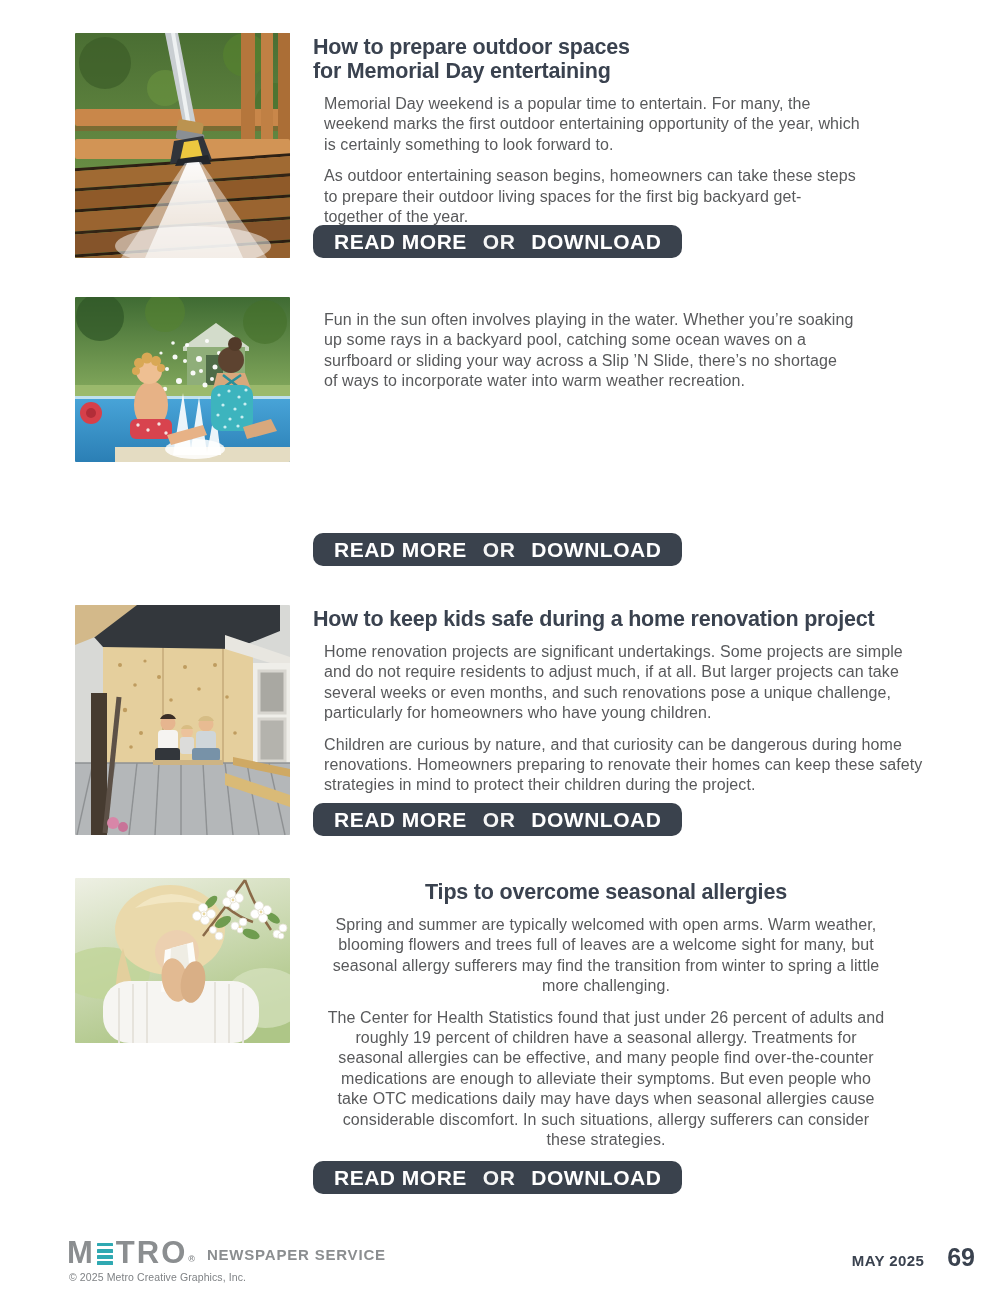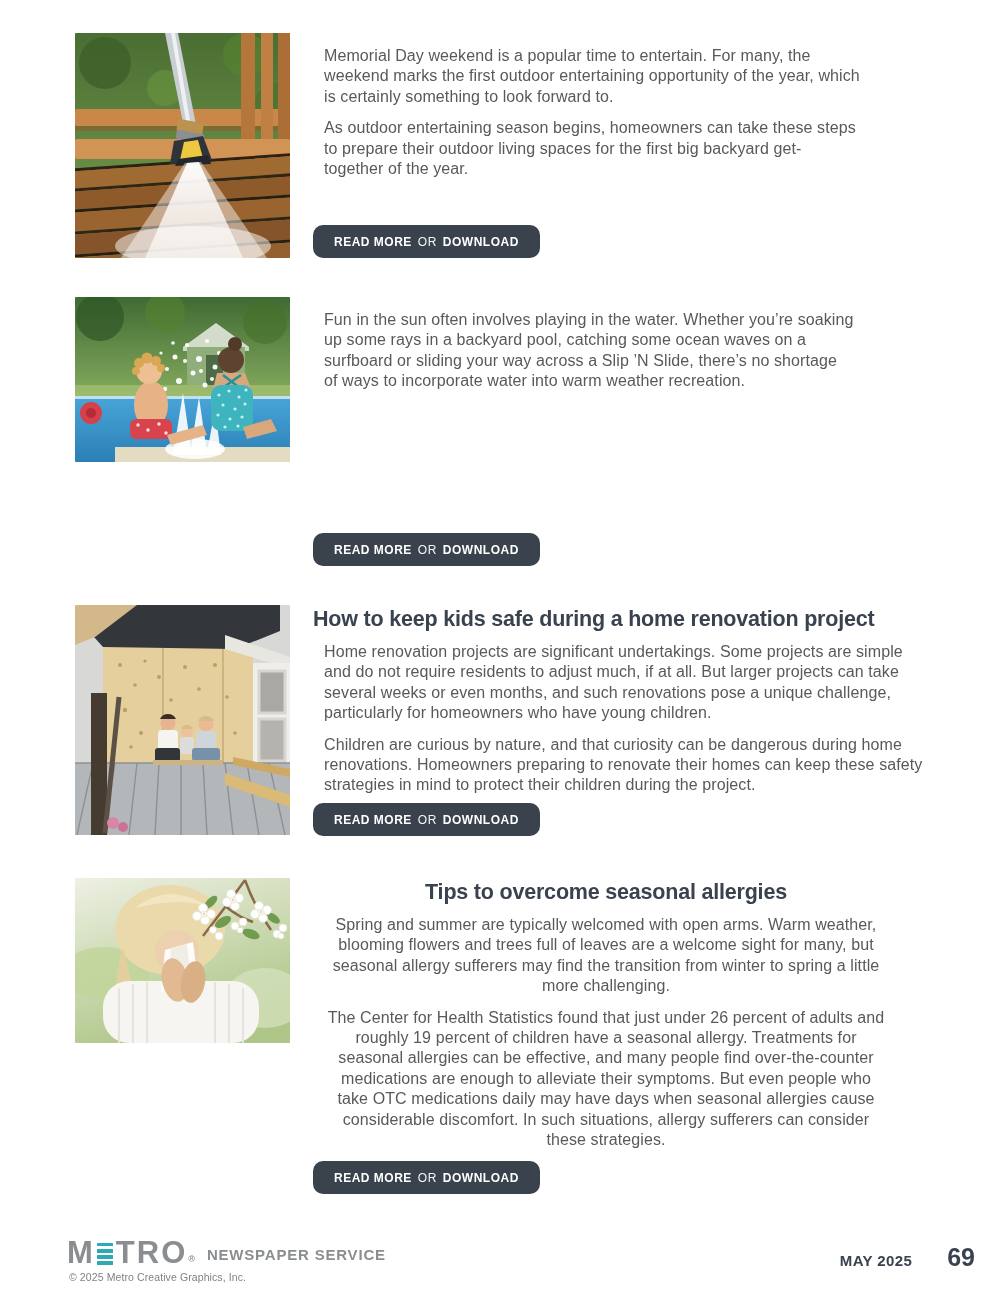--- a/index.html
+++ b/index.html
@@ -6,35 +6,35 @@
   .page{position:relative;width:1000px;height:1303px;background:#ffffff;
         font-family:"Liberation Sans",sans-serif;overflow:hidden;margin:0 auto;}
   .article{position:absolute;left:75px;width:890px;}
   .thumb{position:absolute;left:0;top:0;width:215px;border-radius:1px;overflow:hidden;cursor:pointer;}
   .thumb svg{display:block;}
   .content{position:absolute;left:238px;top:0;}
   .title{margin:0 0 8px 0;font-size:21.5px;line-height:24px;font-weight:700;
          color:#3a424f;letter-spacing:-0.2px;}
   .title span{display:block;}
   .body p{margin:11px;font-size:16px;line-height:20.4px;color:#58595b;letter-spacing:0.1px;}
-  .btn{position:absolute;left:238px;display:inline-flex;align-items:center;gap:6px;
+  .btn{position:absolute;left:238px;display:inline-flex;align-items:center;gap:16px;
        background:#3a424d;color:#ffffff;border:none;border-radius:10px;height:33px;
-       padding:0 21px;font-family:"Liberation Sans",sans-serif;font-size:12px;
+       padding:0 21px;font-family:"Liberation Sans",sans-serif;font-size:21px;
        letter-spacing:0.5px;cursor:pointer;white-space:nowrap;}
   .btn .b{font-weight:700;}
-  .btn .r{font-weight:400;opacity:0.95;}
+  .btn .r{font-weight:700;opacity:0.95;}
   
   .footer-logo{position:absolute;left:67px;top:1240px;display:flex;align-items:flex-end;}
   .metro-word{font-size:31px;font-weight:700;color:#8b8e90;letter-spacing:2px;line-height:26px;}
   .metro-e{display:inline-flex;flex-direction:column;gap:2.6px;margin:0 3px 1px 2px;vertical-align:baseline;}
   .metro-e i{display:block;width:16px;height:3.6px;background:#2fa9b2;border-radius:0.5px;}
   .reg{font-size:9px;color:#8b8e90;margin:0 0 2px 1px;font-weight:700;}
   .service{font-size:15px;font-weight:700;color:#8b8e90;letter-spacing:0.8px;margin:0 0 3px 12px;}
   .copyright{position:absolute;left:69px;top:1271px;font-size:10.5px;color:#7f8285;letter-spacing:0.1px;}
-  .footer-right{position:absolute;right:25px;top:1243px;display:flex;align-items:baseline;gap:14px;color:#3a424f;}
+  .footer-right{position:absolute;right:25px;top:1243px;display:flex;align-items:baseline;gap:2px;color:#3a424f;}
   .issue{font-size:15px;font-weight:700;letter-spacing:0.4px;}
   .pagenum{font-size:25px;font-weight:700;margin-left:21px;}
 </style>
 </head>
 <body>
 
 <div class="page">
 
   <section class="article" style="top:33px;height:232px;">
     <div class="thumb" style="height:225px;">
@@ -78,20 +78,24 @@
         <rect x="101" y="99" width="28" height="9" rx="2" fill="#8a8f94" transform="rotate(10 115 104)"></rect>
         <polygon points="99,108 128,103 137,127 95,131" fill="#30343a"></polygon>
         <polygon points="109,109 123,107 128,125 105,127" fill="#ecc73f"></polygon>
         <polygon points="103,126 133,122 136,131 100,133" fill="#23262b"></polygon>
         <polygon points="110,130 126,129 192,225 46,225" fill="#ffffff" opacity="0.45"></polygon>
         <polygon points="112,130 124,129 168,225 70,225" fill="url(#spray1)"></polygon>
         <ellipse cx="118" cy="213" rx="78" ry="20" fill="#ffffff" opacity="0.5"></ellipse>
       </svg>
     </div>
     <div class="content" style="width:558px;padding-top:2px;">
+      <h2 class="title">
+        <span>How to prepare outdoor spaces</span>
+        <span>for Memorial Day entertaining</span>
+      </h2>
       <div class="body">
         <p>Memorial Day weekend is a popular time to entertain. For many, the weekend marks the first outdoor entertaining opportunity of the year, which is certainly something to look forward to.</p>
         <p>As outdoor entertaining season begins, homeowners can take these steps to prepare their outdoor living spaces for the first big backyard get-together of the year.</p>
       </div>
     </div>
     <button class="btn" style="top:192px;">
       <span class="b">READ MORE</span>
       <span class="r">OR</span>
       <span class="b">DOWNLOAD</span>
     </button>

